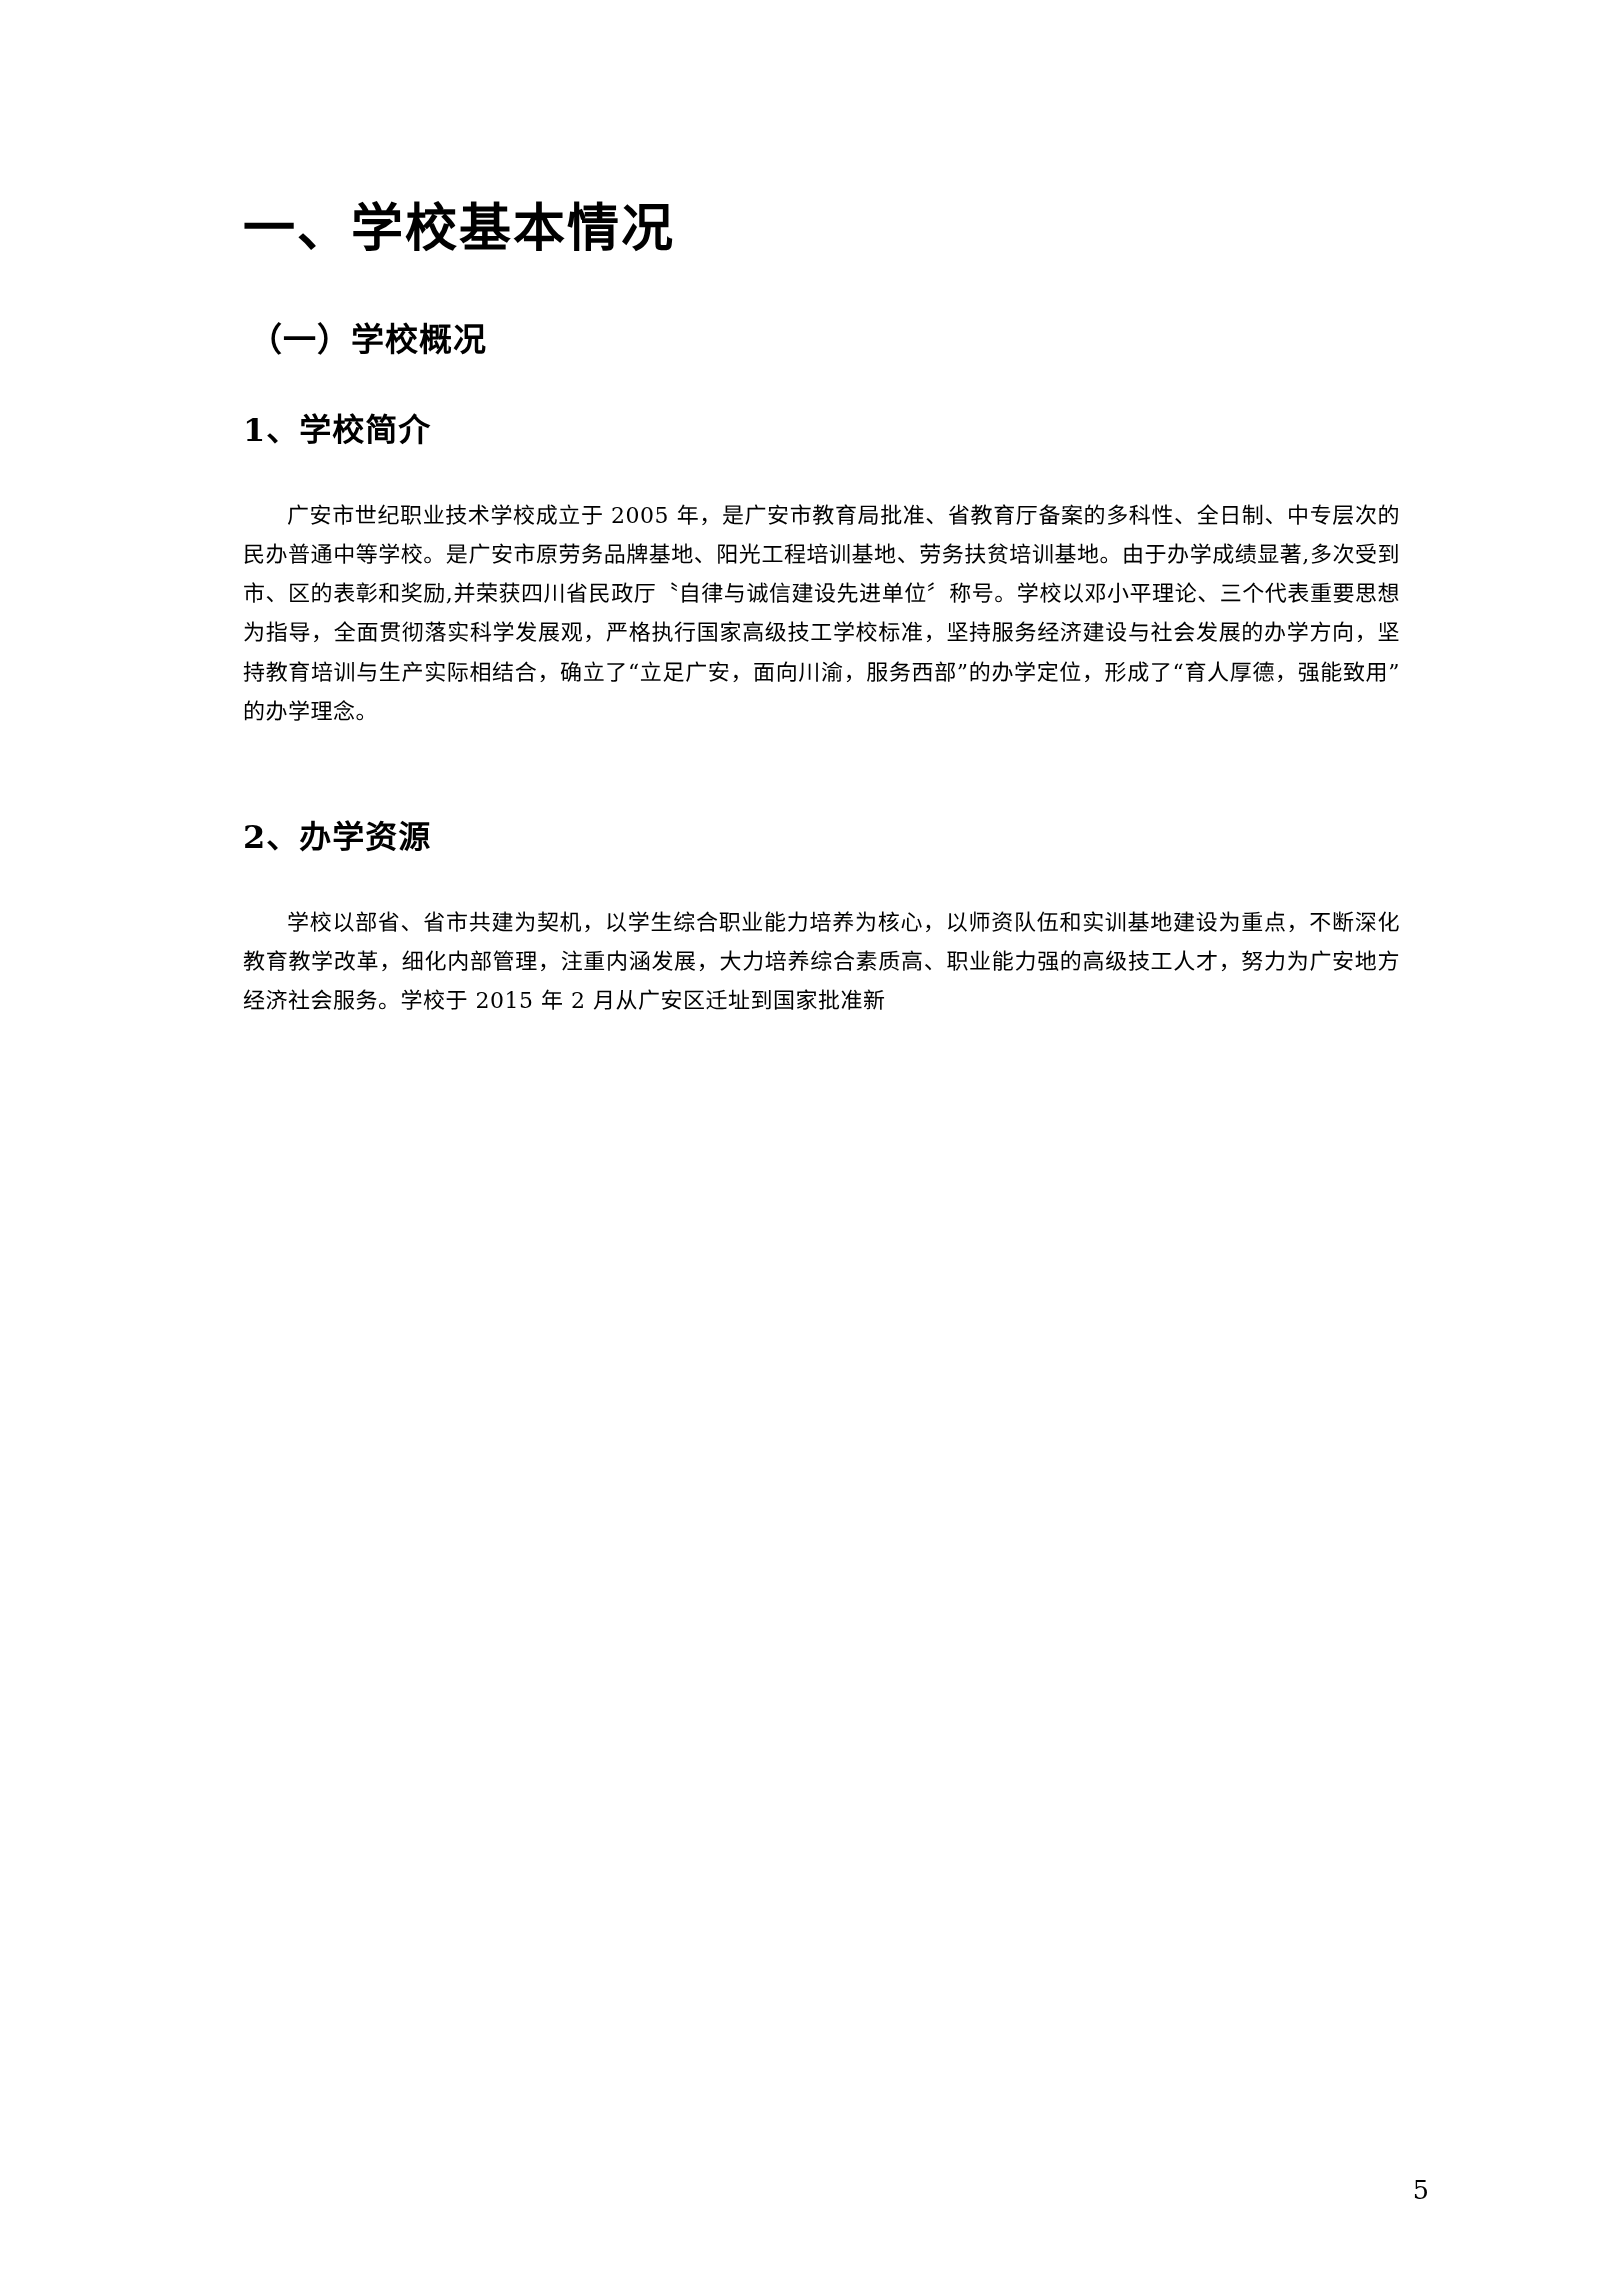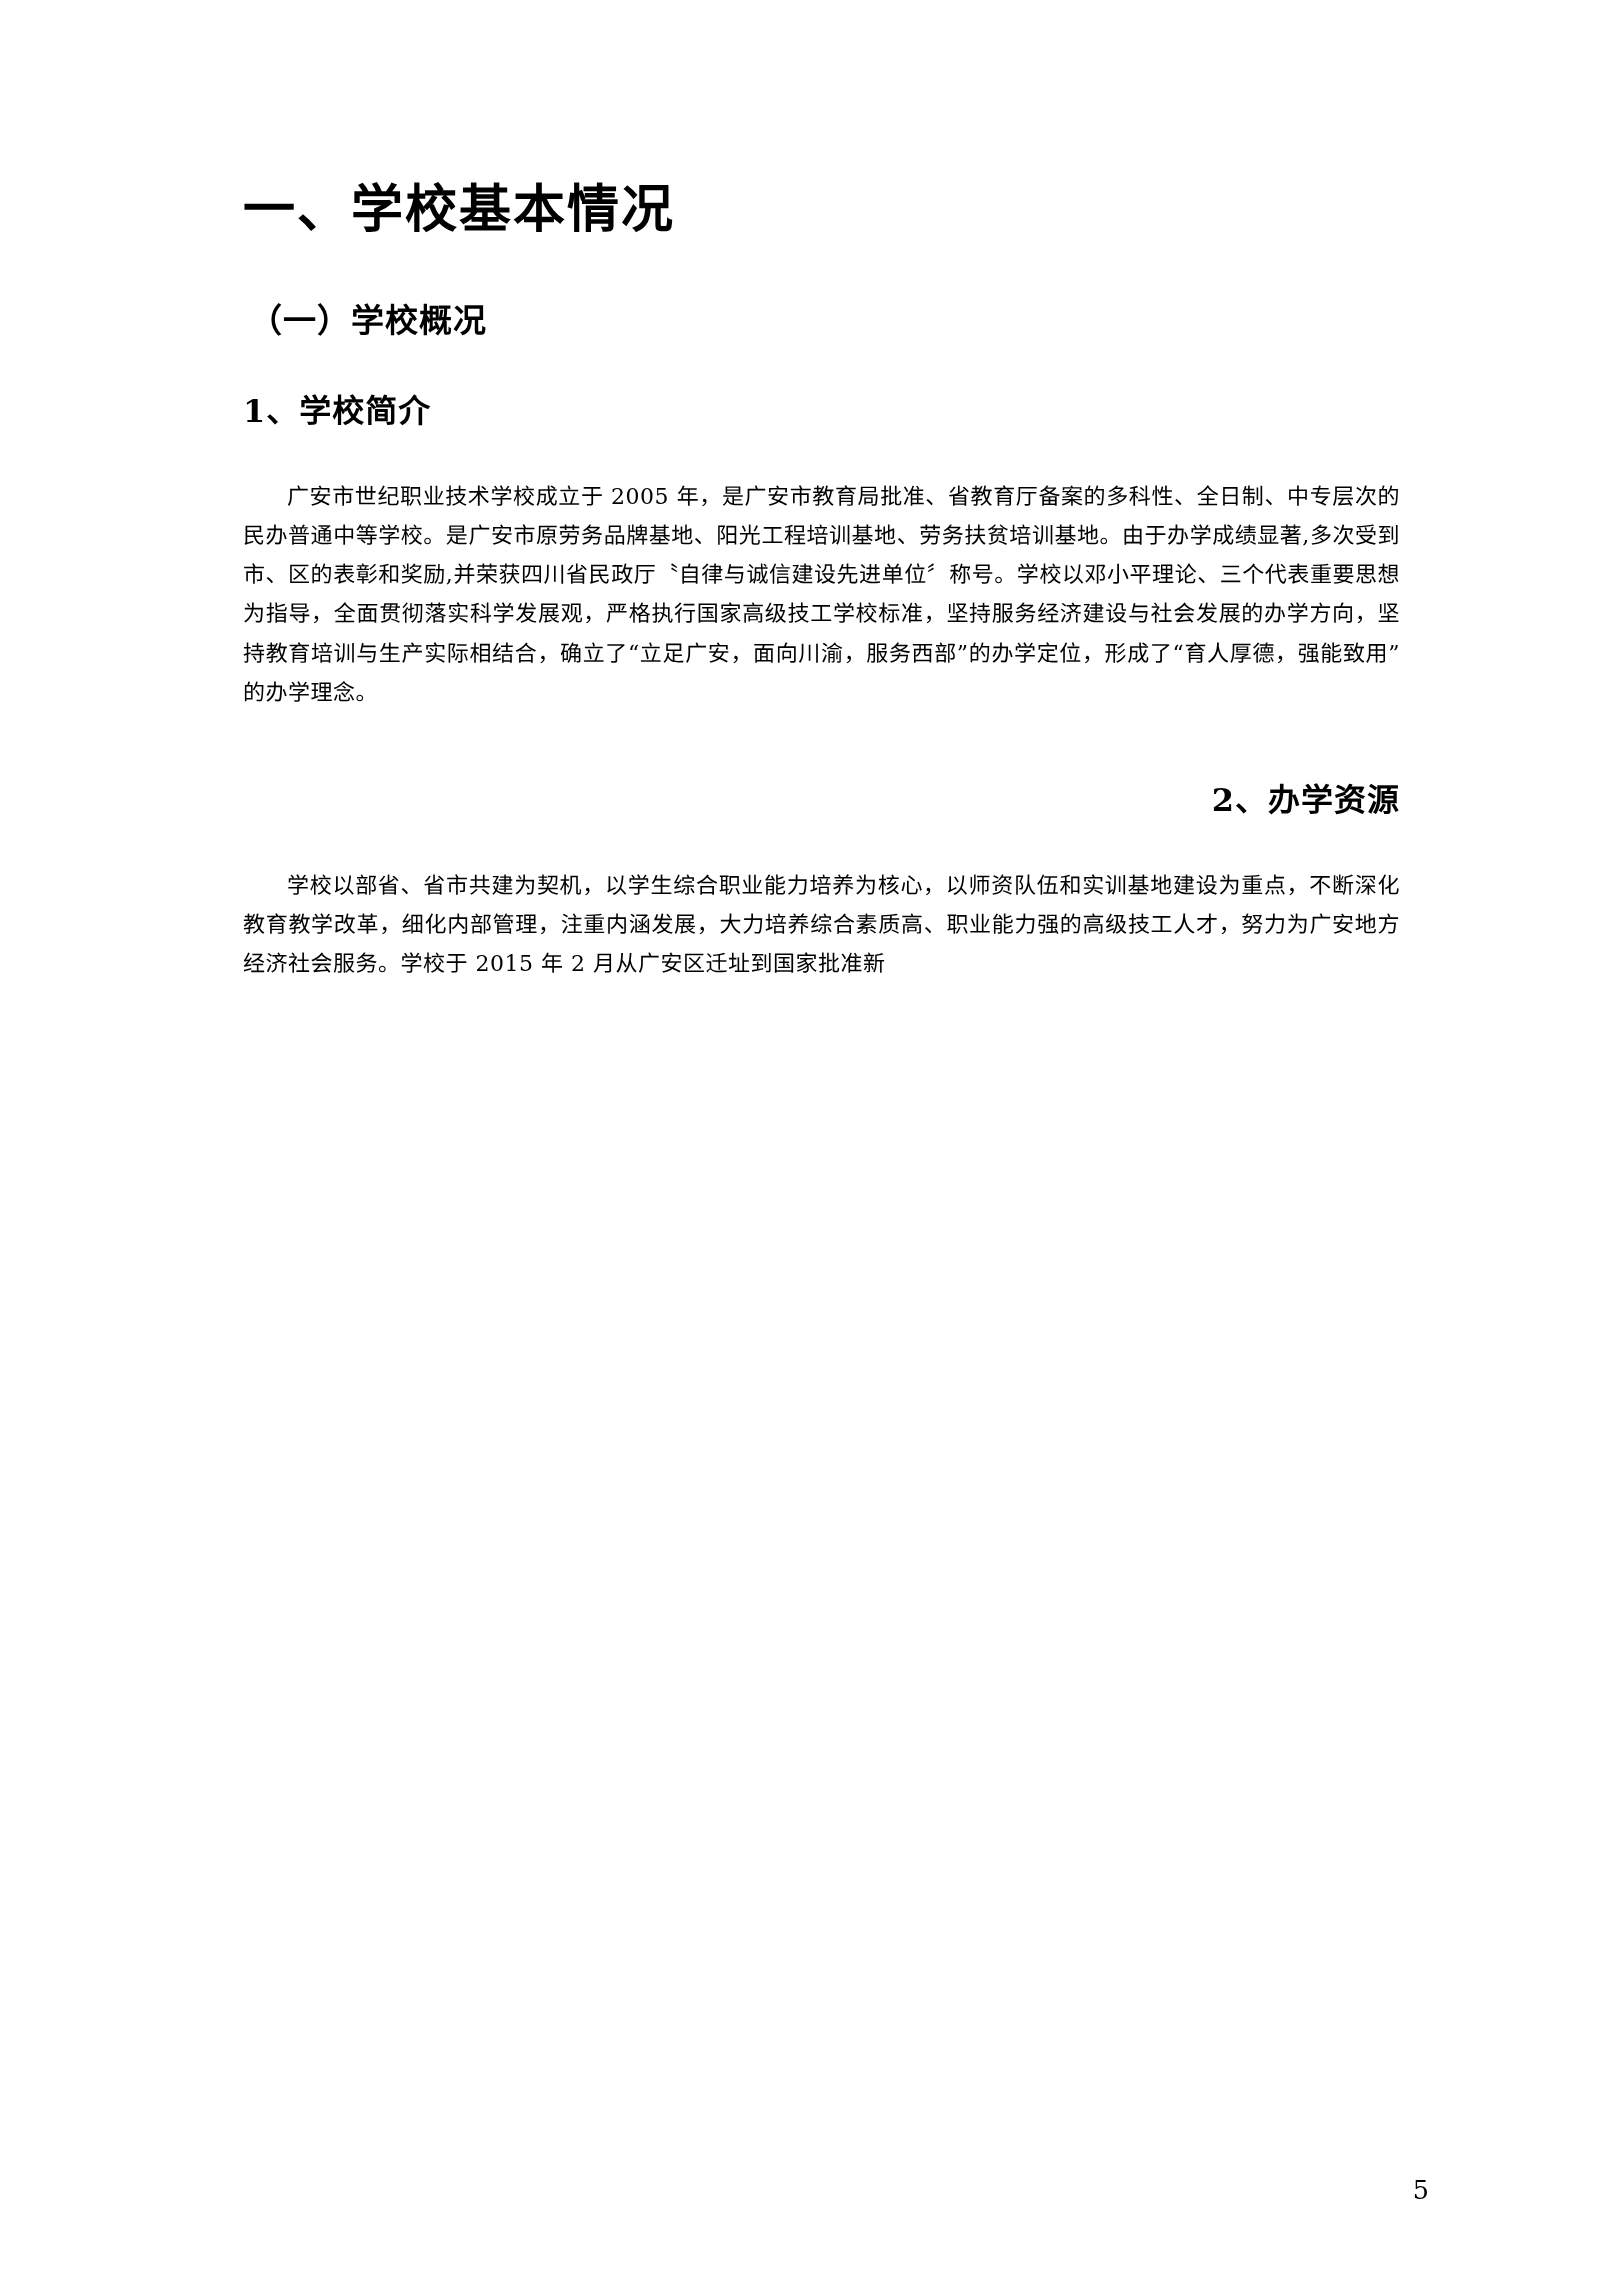--- a/index.html
+++ b/index.html
@@ -17,21 +17,21 @@
     width: 1621px;
     height: 2293px;
     margin: 0 auto;
     background: #ffffff;
     box-sizing: border-box;
     overflow: hidden;
   }
   .content {
     position: absolute;
     left: 243px;
-    top: 176px;
+    top: 195px;
     width: 1157px;
   }
   .doc-title {
     font-family: "DejaVu Serif", "Liberation Serif", serif;
     font-size: 52px;
     font-weight: bold;
     letter-spacing: 2px;
     line-height: 1.25;
     margin: 0 0 57px 0;
   }
@@ -45,22 +45,21 @@
   }
   .heading-3 {
     font-family: "DejaVu Serif", "Liberation Serif", serif;
     font-size: 32px;
     font-weight: bold;
     letter-spacing: 1px;
     line-height: 1.4;
     margin: 0 0 43px 0;
   }
   .heading-3.spaced-top {
-    margin-top: 66px;
-    text-align: right;
+    margin-top: 84px;
   }
   .body-para {
     font-family: "DejaVu Serif", "Liberation Serif", serif;
     font-size: 22px;
     line-height: 1.78;
     text-align: justify;
     text-justify: inter-ideograph;
     text-indent: 2em;
     margin: 0 0 39px 0;
     letter-spacing: 0.5px;

